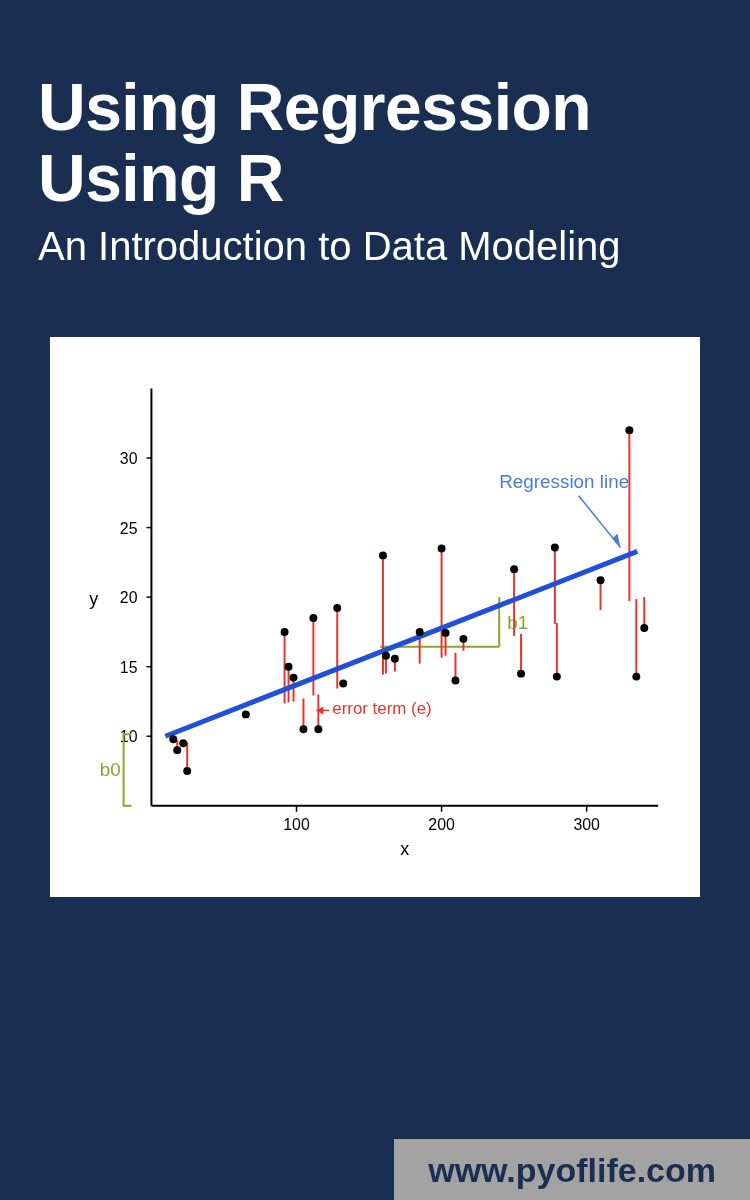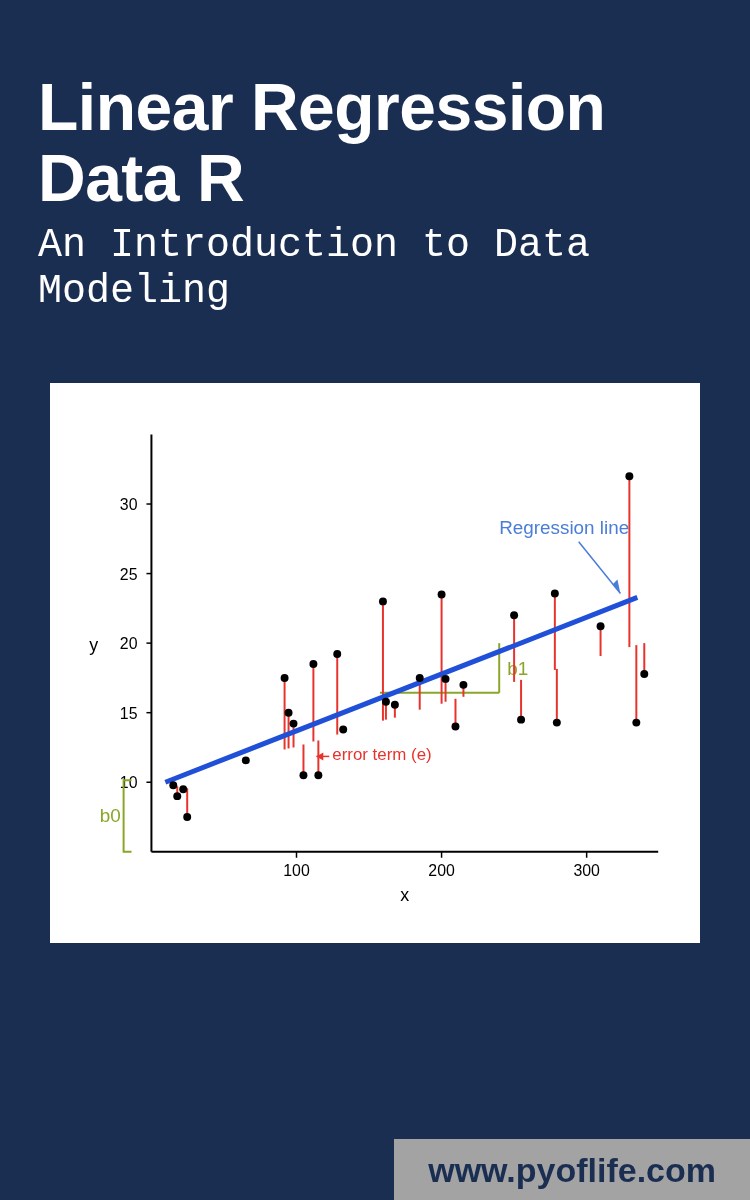--- a/index.html
+++ b/index.html
@@ -24,21 +24,20 @@
       font-weight: 800;
       line-height: 1.08;
       letter-spacing: -0.5px;
     }
     .subtitle {
       color: #ffffff;
       font-size: 40px;
       font-weight: 400;
       line-height: 1.15;
       margin-top: 8px;
-      font-family: Liberation Mono, monospace;
     }
     .chart-container {
       background: #ffffff;
       margin: 38px 50px 0 50px;
       padding: 18px 12px 18px 12px;
       height: 560px;
       position: relative;
     }
     .chart-svg {
       width: 100%;
@@ -74,21 +73,21 @@
     }
     text.annotation-green {
       font-size: 19px;
       fill: #8aa62a;
     }
   </style>
 </head>
 <body>
 
 <div class="header">
-  <h1 class="title">Linear Regression Data R</h1>
+  <h1 class="title">Using Regression Using R</h1>
   <h2 class="subtitle">An Introduction to Data Modeling</h2>
 </div>
 
 <div class="chart-container">
   <svg class="chart-svg" viewBox="0 0 630 520">
 
     <line x1="90" y1="30" x2="90" y2="450" stroke="#000" stroke-width="2"></line>
     <line x1="90" y1="450" x2="600" y2="450" stroke="#000" stroke-width="2"></line>
 
     <g>

